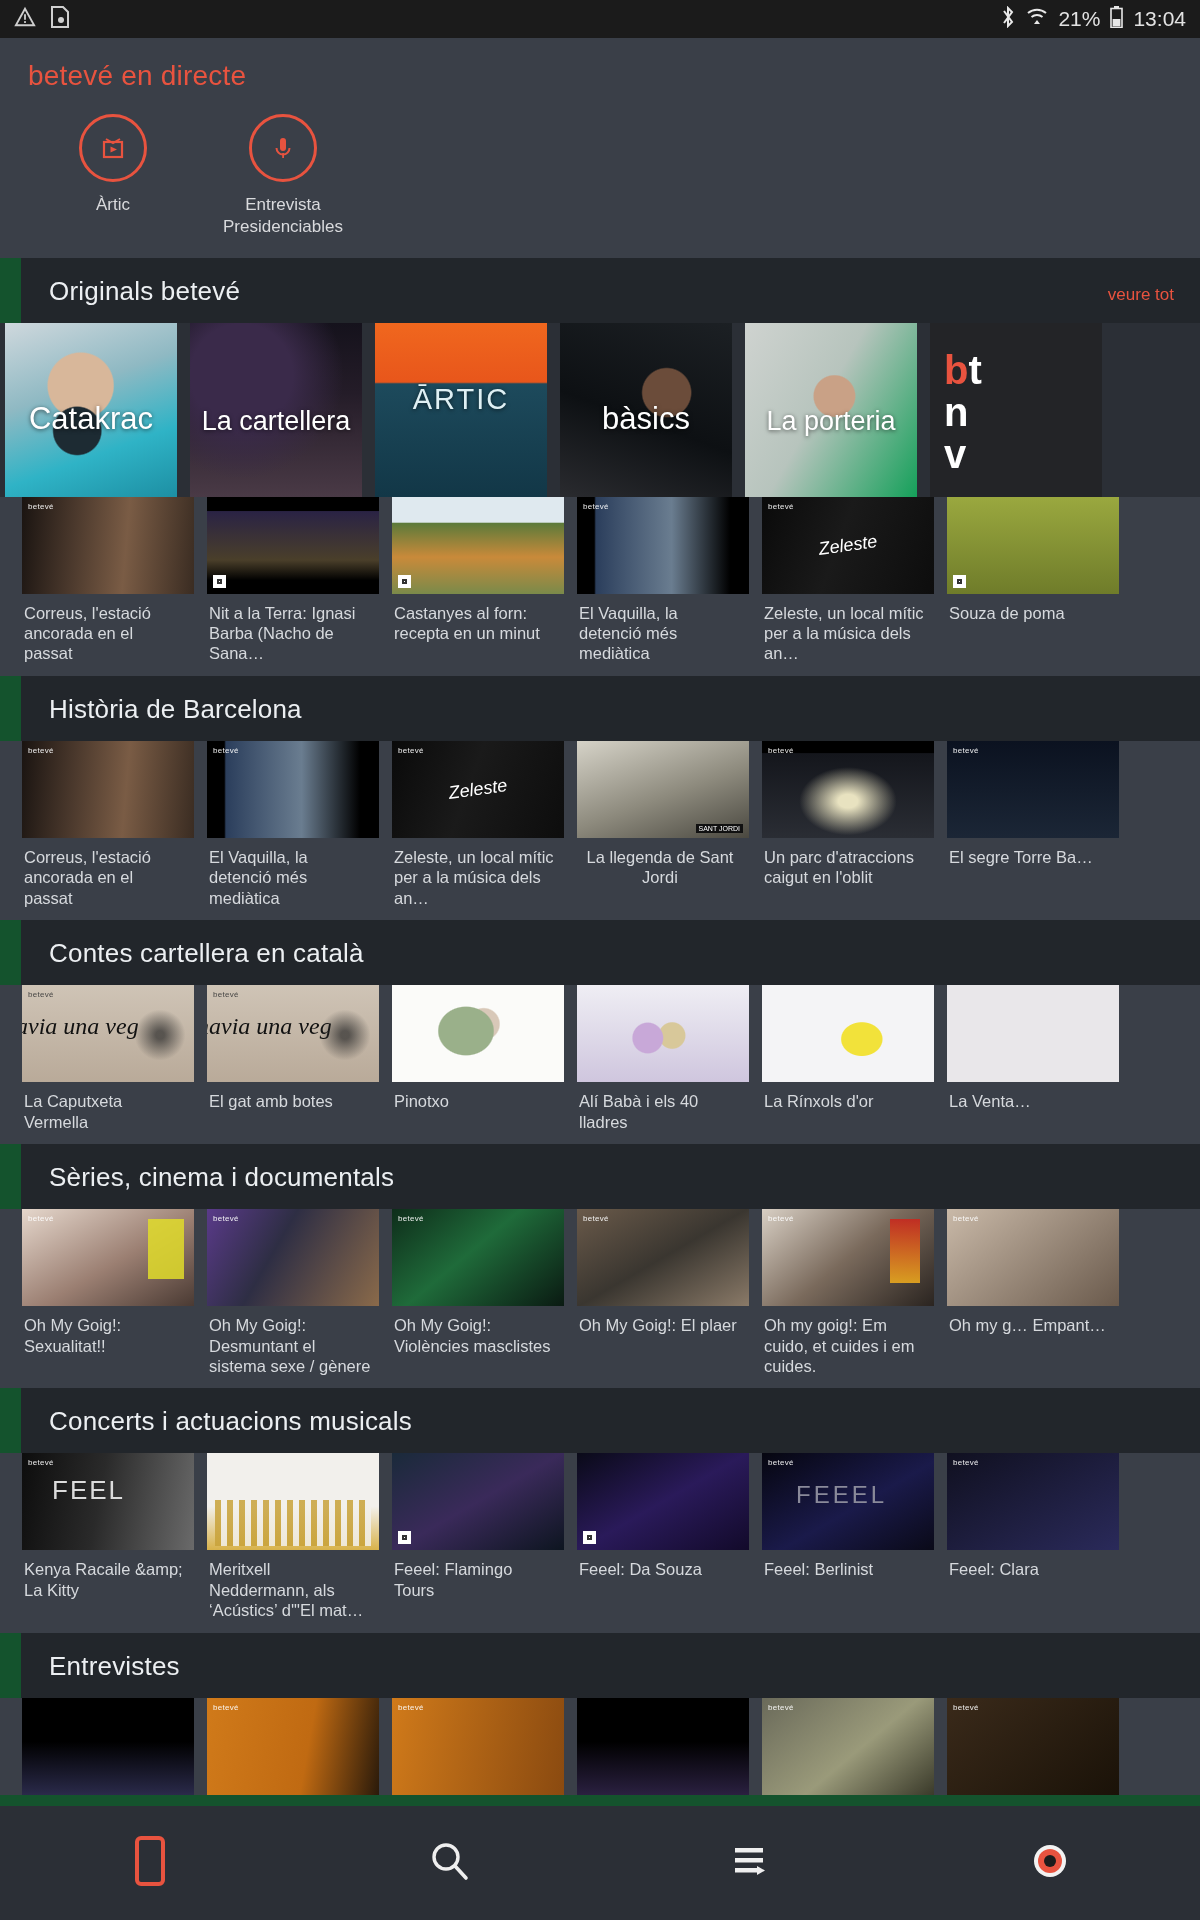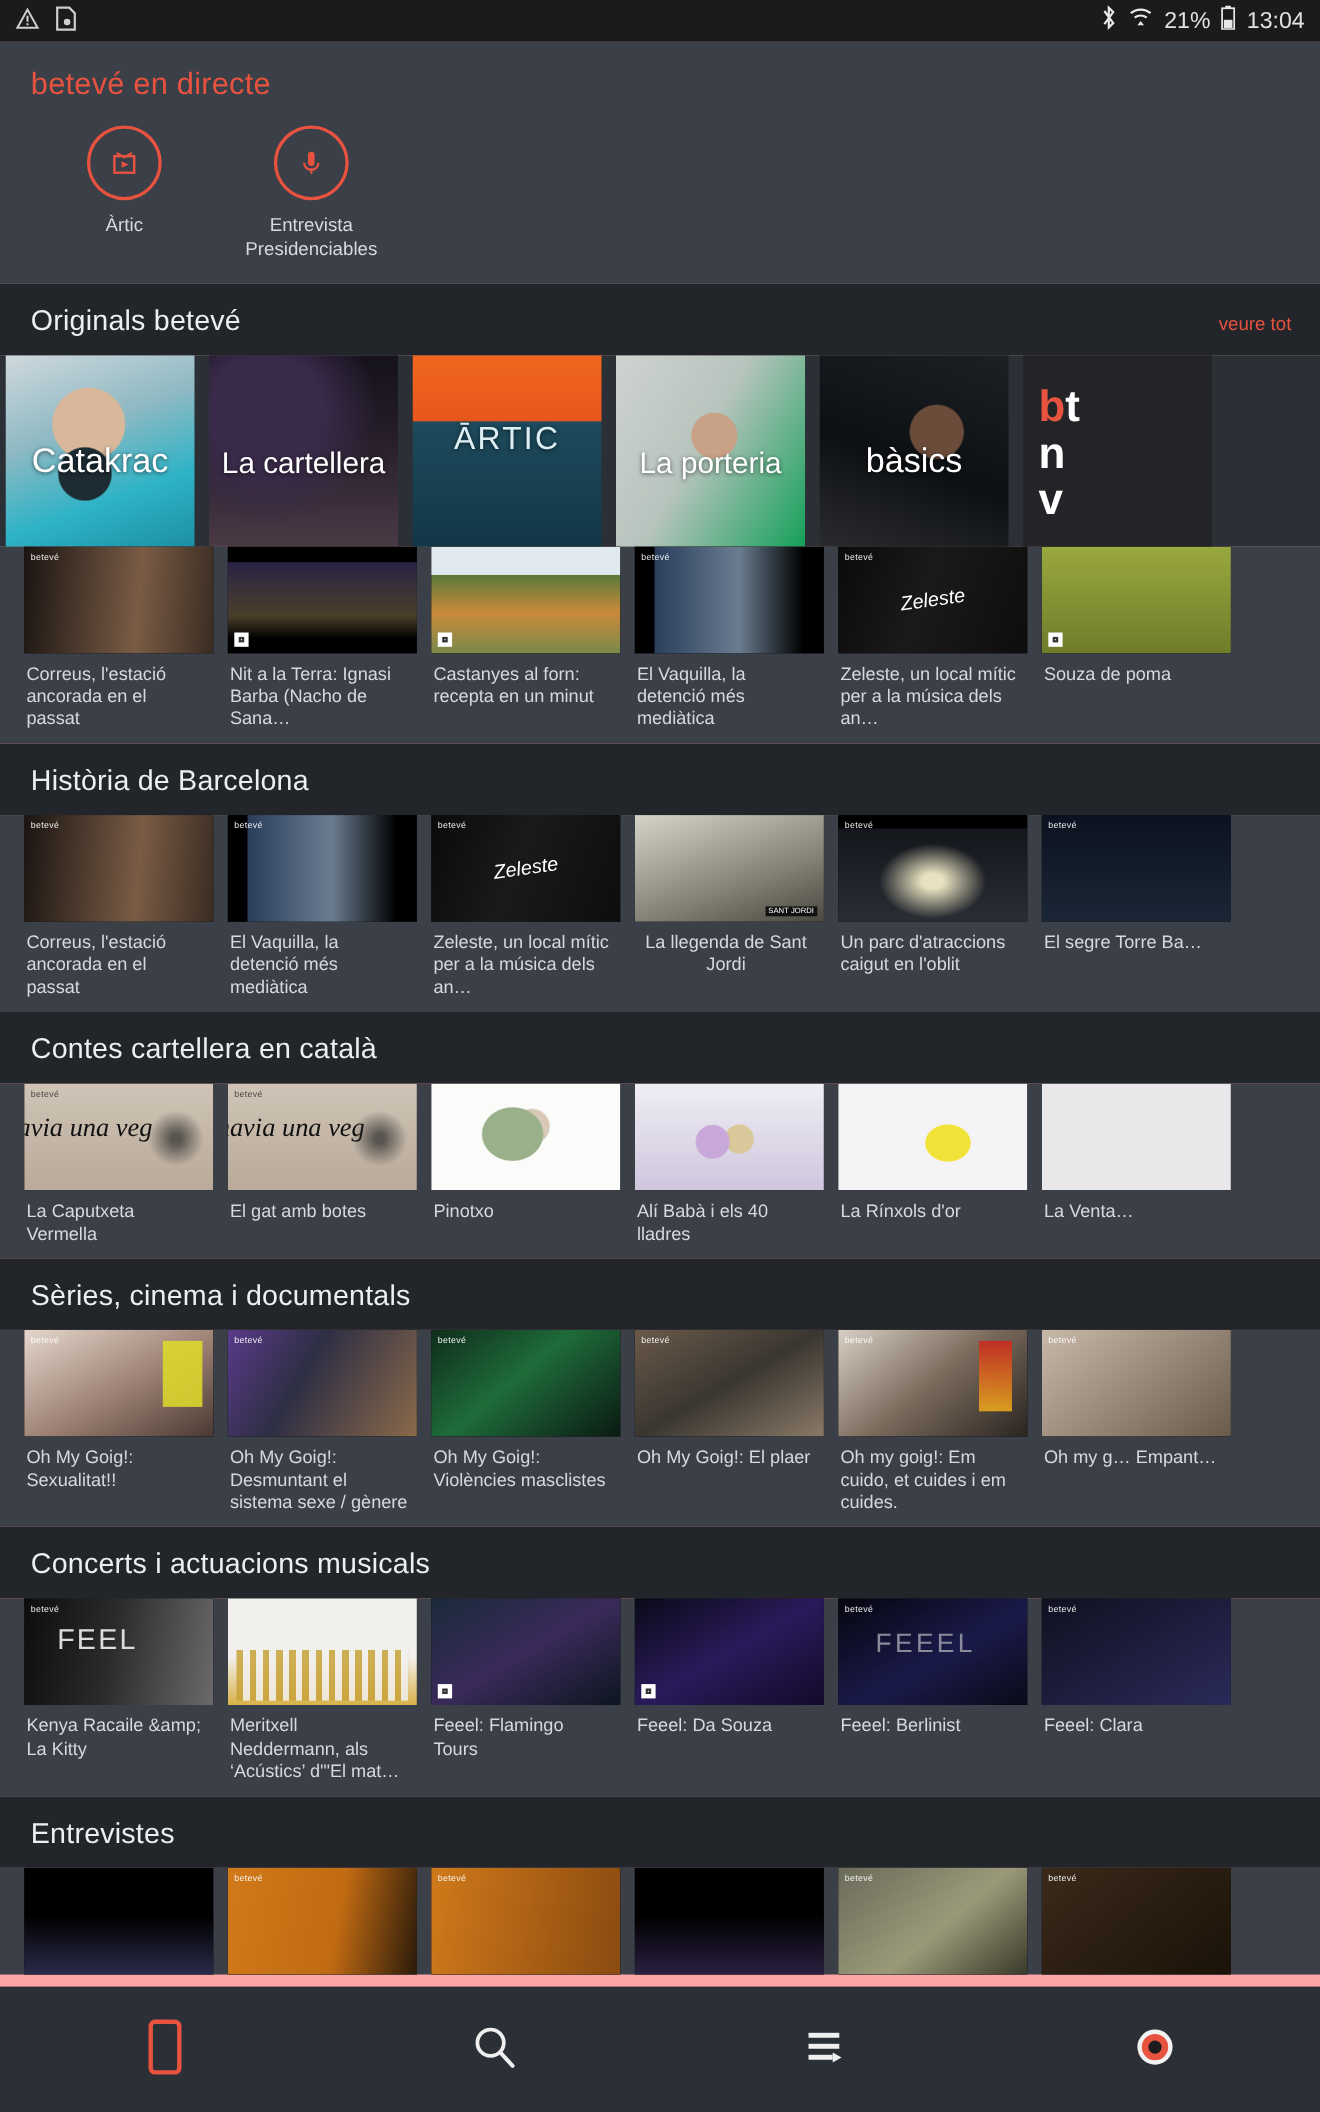--- a/index.html
+++ b/index.html
@@ -2,21 +2,21 @@
 <html><head>
 <meta charset="utf-8">
 <style>
   * { margin:0; padding:0; box-sizing:border-box; }
   html,body {
     width:1200px; height:1920px;
     background:#2b2f36;
     font-family:"Liberation Sans", sans-serif;
     overflow:hidden;
   }
-  .screen { position:relative; width:1200px; height:1920px; overflow:hidden; background:#fca5a5; }
+  .screen { position:relative; width:1200px; height:1920px; overflow:hidden; background:#14532d; }
 
   
   .statusbar {
     height:38px; background:#1b1b1b; display:flex; align-items:center;
     padding:0 14px; color:#d8d8d8;
   }
   .sb-left { display:flex; align-items:center; gap:14px; }
   .sb-right { margin-left:auto; display:flex; align-items:center; gap:10px; font-size:21px; color:#e2e2e2; }
   .sb-ico { display:block; }
 
@@ -26,21 +26,21 @@
   .live-items { display:flex; margin-top:22px; }
   .live-item { width:170px; display:flex; flex-direction:column; align-items:center; }
   .live-circle {
     width:68px; height:68px; border-radius:50%; border:3px solid #e8533f;
     display:flex; align-items:center; justify-content:center;
   }
   .live-label { margin-top:12px; color:#d9dadd; font-size:17px; text-align:center; line-height:1.28; }
 
   
   .section-head {
-    position:relative; background:#22262b; padding:18px 0 16px 28px;
+    position:relative; background:#22262b; padding:18px 0 16px 28px;margin-left:21px;
   }
   .section-title { color:#eceff2; font-size:26px; letter-spacing:.2px; }
   .see-all {
     position:absolute; right:26px; bottom:18px; color:#e8533f; font-size:17px;
   }
 
   
   .hero-row { background:#2b2f36; display:flex; gap:13px; padding:0; }
   .hero-card { position:relative; width:172px; height:174px; overflow:hidden; }
   .hero-card:first-child { margin-left:5px; }
@@ -232,26 +232,26 @@
     </div>
     <div class="hero-card">
       <div class="art a-cartellera"></div>
       <div class="hero-label small">La cartellera</div>
     </div>
     <div class="hero-card">
       <div class="art a-artic"></div>
       <div class="hero-label" style="bottom:46%;font-size:29px;letter-spacing:2px;color:#dff0f4">ĀRTIC</div>
     </div>
     <div class="hero-card">
+      <div class="art a-basics"></div>
+      <div class="hero-label">bàsics</div>
+    </div>
+    <div class="hero-card">
       <div class="art a-porteria"></div>
       <div class="hero-label small">La porteria</div>
-    </div>
-    <div class="hero-card">
-      <div class="art a-basics"></div>
-      <div class="hero-label">bàsics</div>
     </div>
     <div class="hero-card">
       <div class="art a-bnv"></div>
       <div style="position:absolute;left:14px;top:26px;font-size:40px;line-height:1.05;color:#fff;font-weight:700">
         <span style="color:#e8533f">b</span><span style="color:#fff">t</span><br>n<br>v
       </div>
     </div>
   </div>
 
   <div class="thumb-row">

